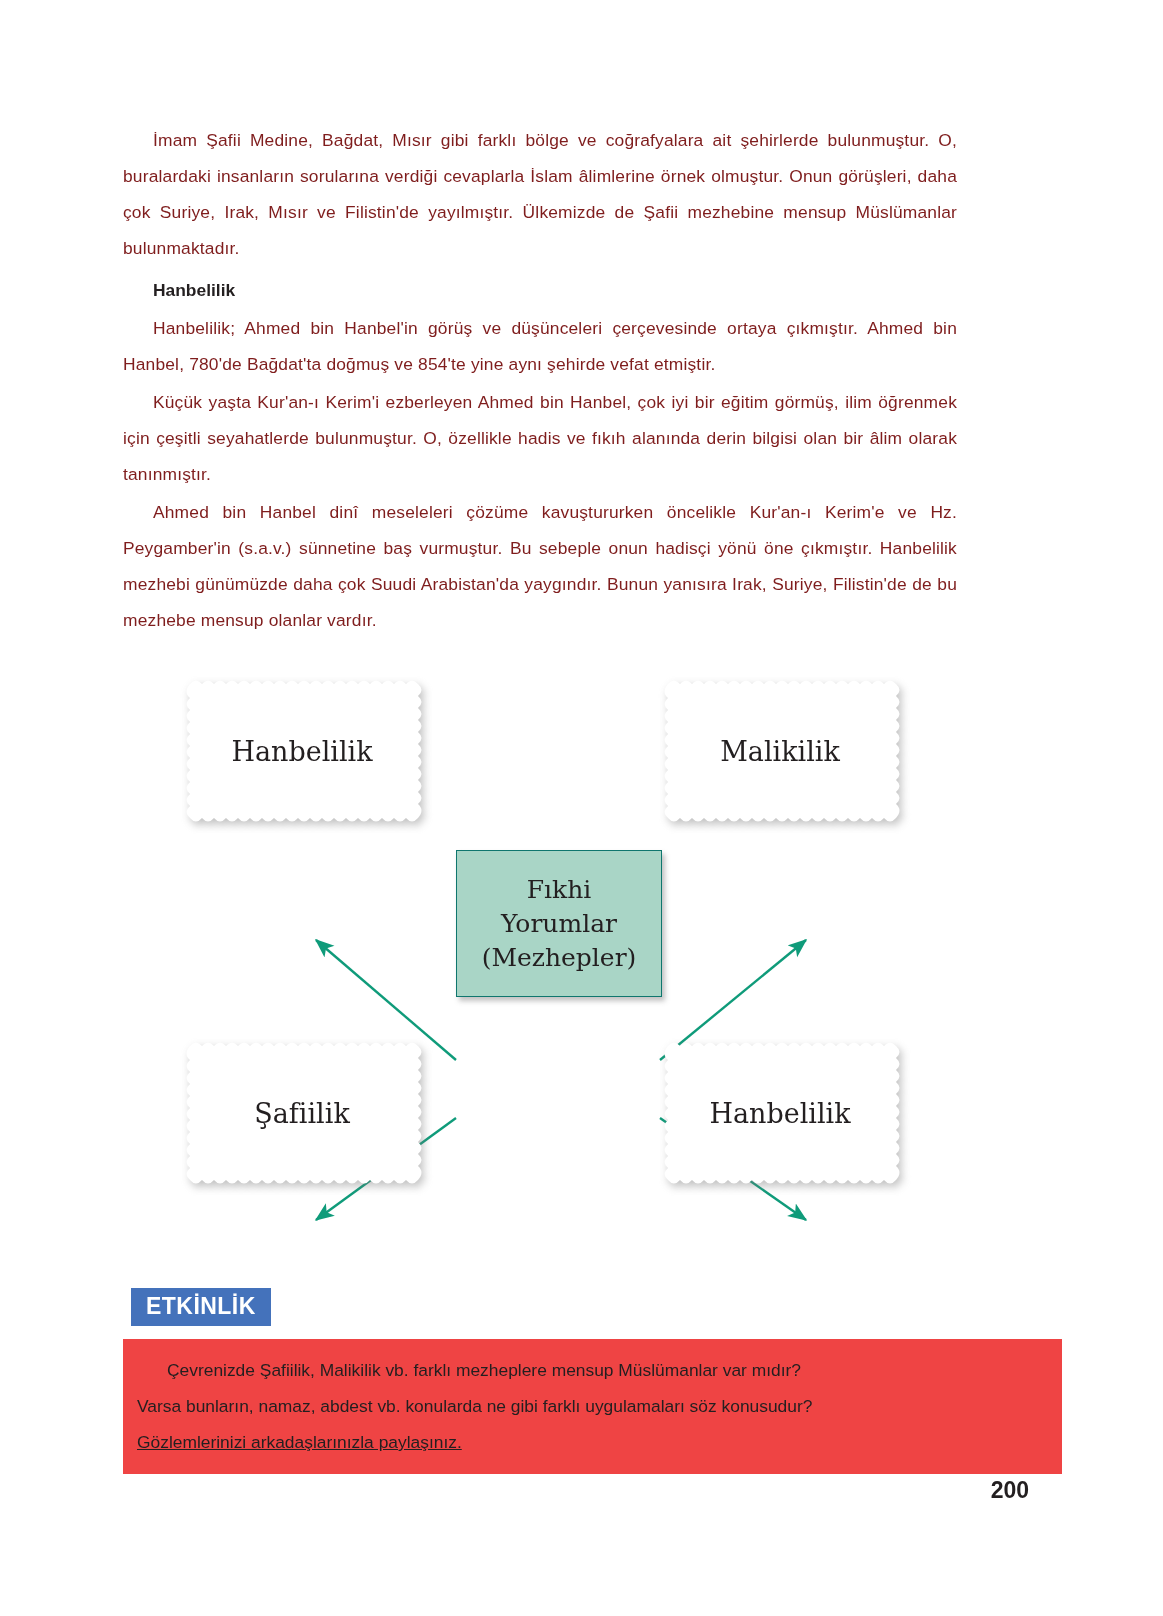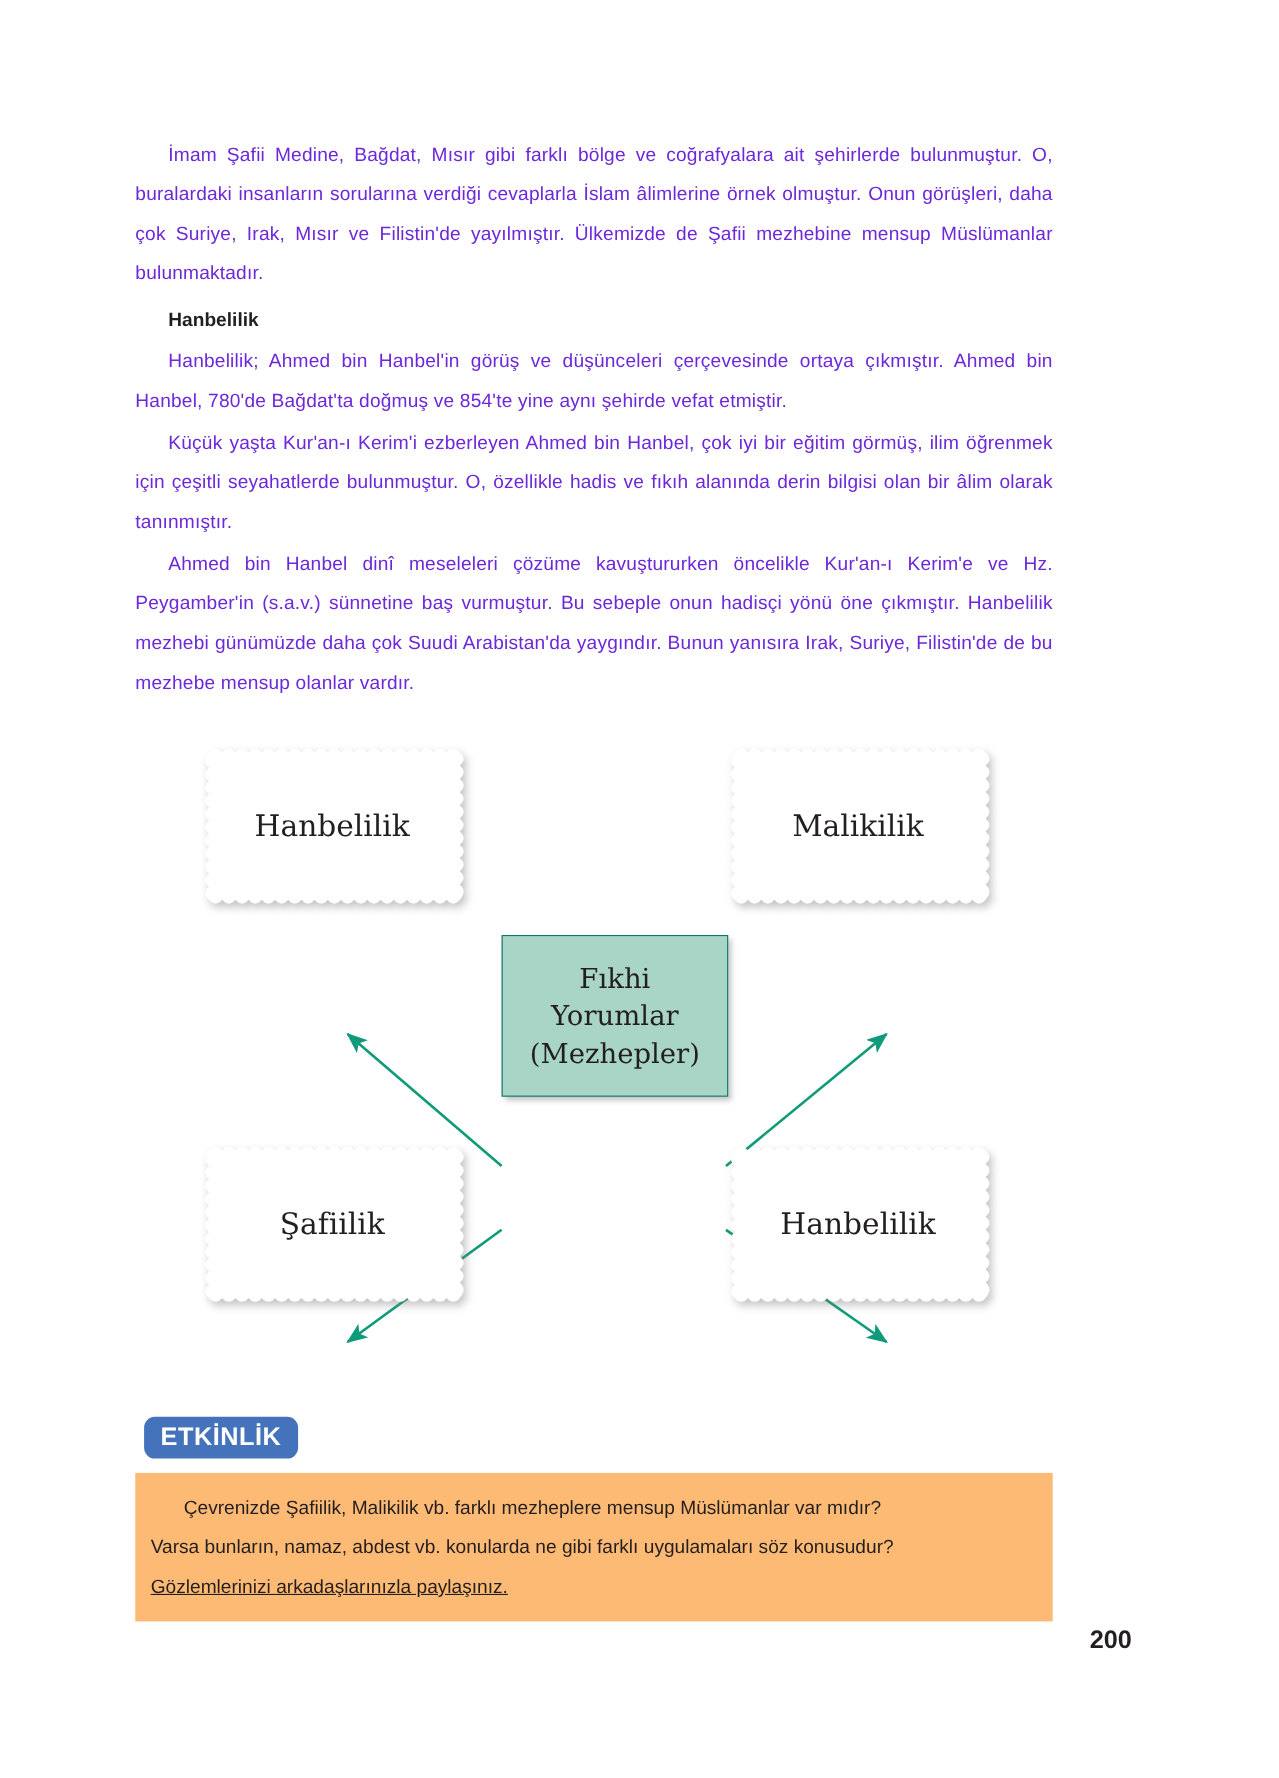--- a/index.html
+++ b/index.html
@@ -33,21 +33,21 @@
     width: 834px;
   }
 
   p.para {
     margin: 0 0 2px 0;
     font-size: 17.4px;
     line-height: 36px;
     text-align: justify;
     text-justify: inter-word;
     letter-spacing: 0.01em;
-    color: #6d28d9;
+    color: #7f1d1d;
   }
   p.para .indent {
     display: inline-block;
     width: 30px;
   }
 
   h3.subhead {
     margin: 6px 0 2px 0;
     padding-left: 30px;
     font-size: 17.4px;
@@ -111,29 +111,28 @@
     position: absolute;
     left: 131px;
     top: 1288px;
     background: #4472bb;
     color: #ffffff;
     font-size: 23px;
     font-weight: bold;
     letter-spacing: 0.02em;
     padding: 5px 15px 7px 15px;
     line-height: 26px;
-    border-radius: 10px;
   }
   .etkinlik-box {
     position: absolute;
     left: 123px;
     top: 1339px;
-    width: 834px;
+    width: 939px;
     box-sizing: border-box;
-    background: #fdba74;
+    background: #ef4444;
     padding: 13px 14px 14px 14px;
   }
   .etkinlik-box p {
     margin: 0;
     font-size: 17.4px;
     line-height: 36px;
     text-align: justify;
     color: #231f20;
   }
   .etkinlik-box p .indent { display: inline-block; width: 30px; }

